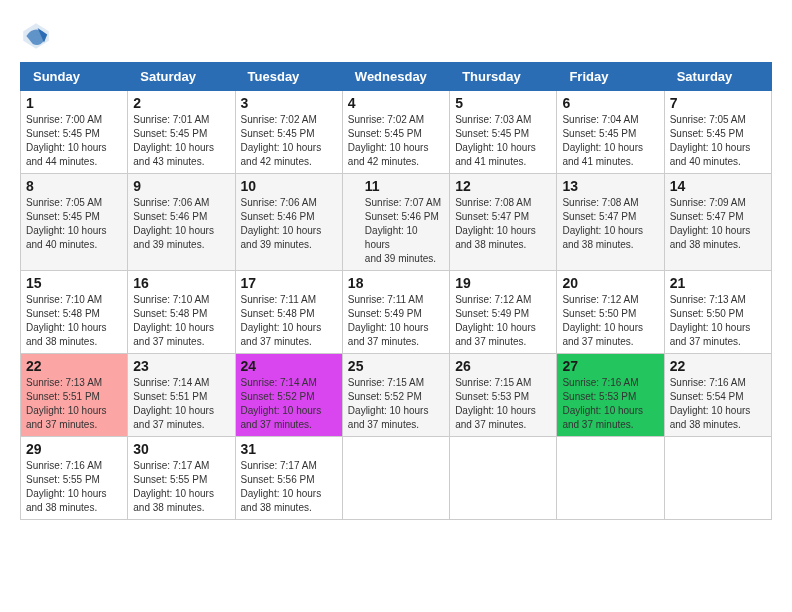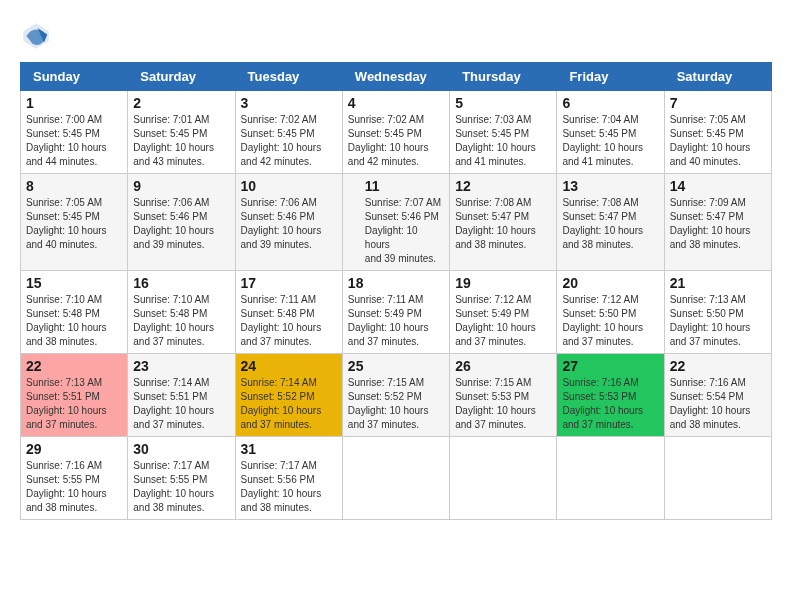--- a/index.html
+++ b/index.html
@@ -279,21 +279,21 @@
 Daylight: 10 hours
 and 37 minutes.</div>
         </td>
         <td style="background: rgb(245, 245, 245);">
           <span class="day-number">23</span>
           <div class="day-info" style="white-space: pre-line;">Sunrise: 7:14 AM
 Sunset: 5:51 PM
 Daylight: 10 hours
 and 37 minutes.</div>
         </td>
-        <td style="background: #eab308; margin-top: 40px;">
+        <td style="background: #d946ef; margin-top: 40px;">
           <span class="day-number">24</span>
           <div class="day-info" style="white-space: pre-line;">Sunrise: 7:14 AM
 Sunset: 5:52 PM
 Daylight: 10 hours
 and 37 minutes.</div>
         </td>
         <td style="background: rgb(245, 245, 245);">
           <span class="day-number">25</span>
           <div class="day-info" style="white-space: pre-line;">Sunrise: 7:15 AM
 Sunset: 5:52 PM

